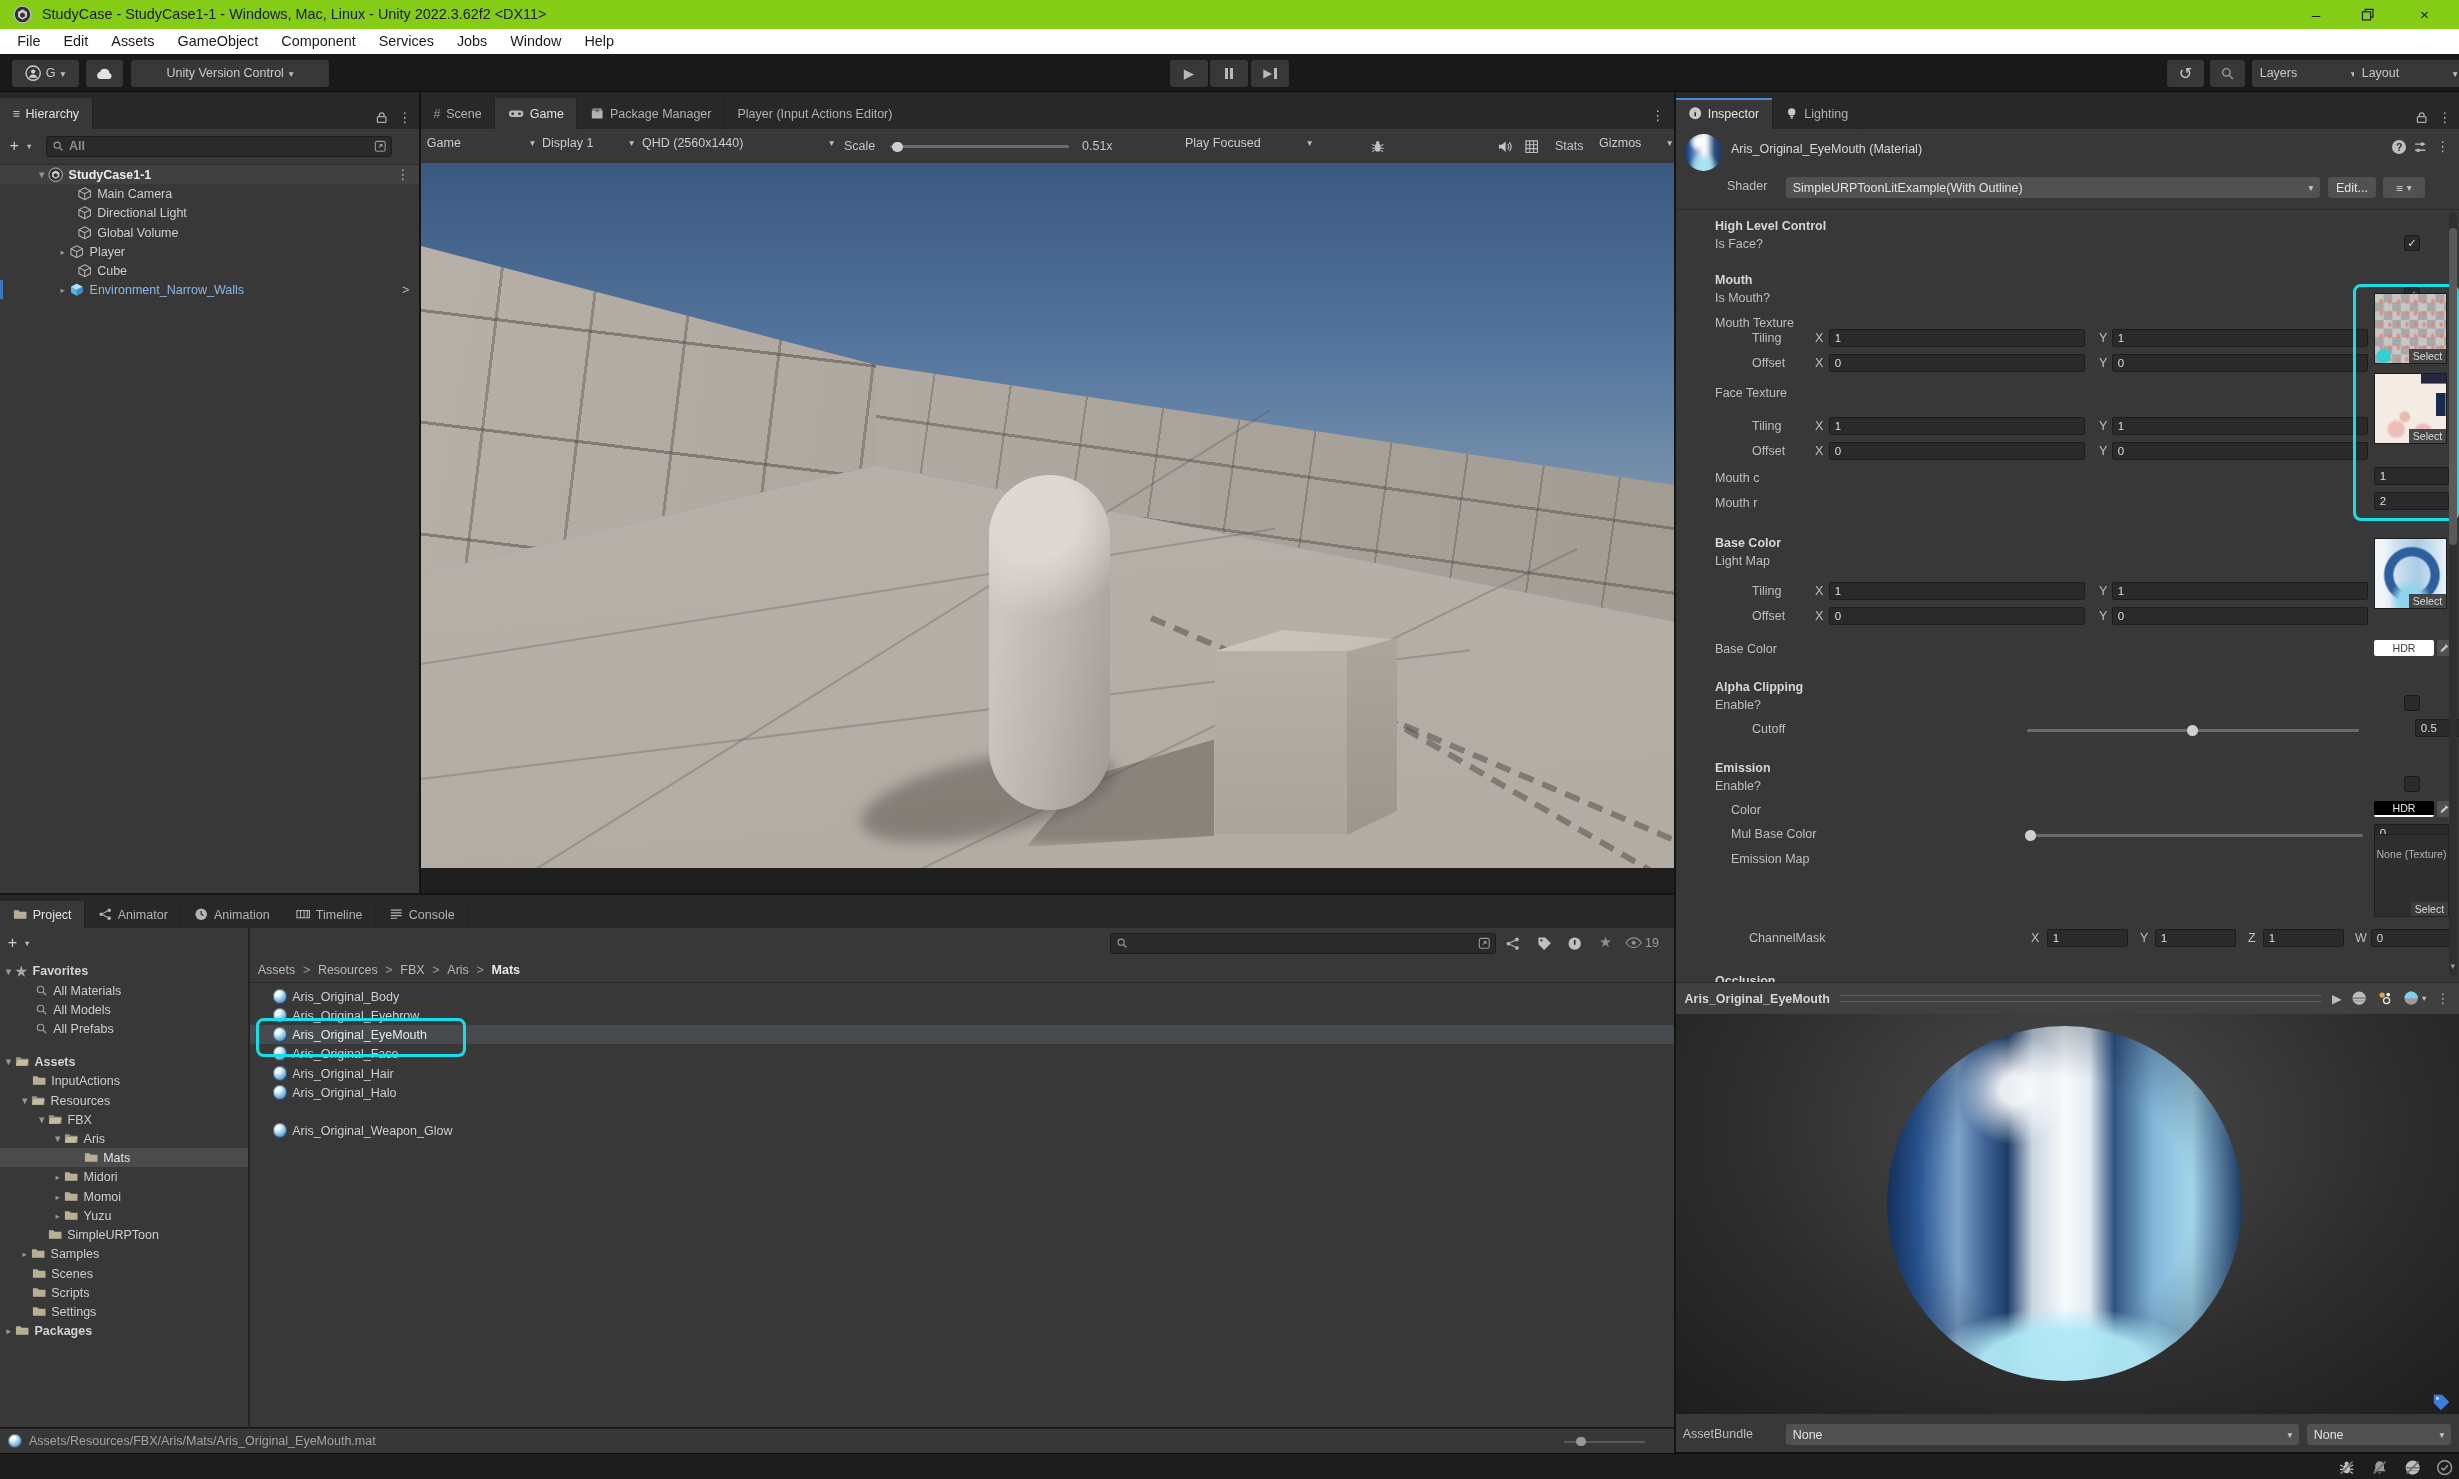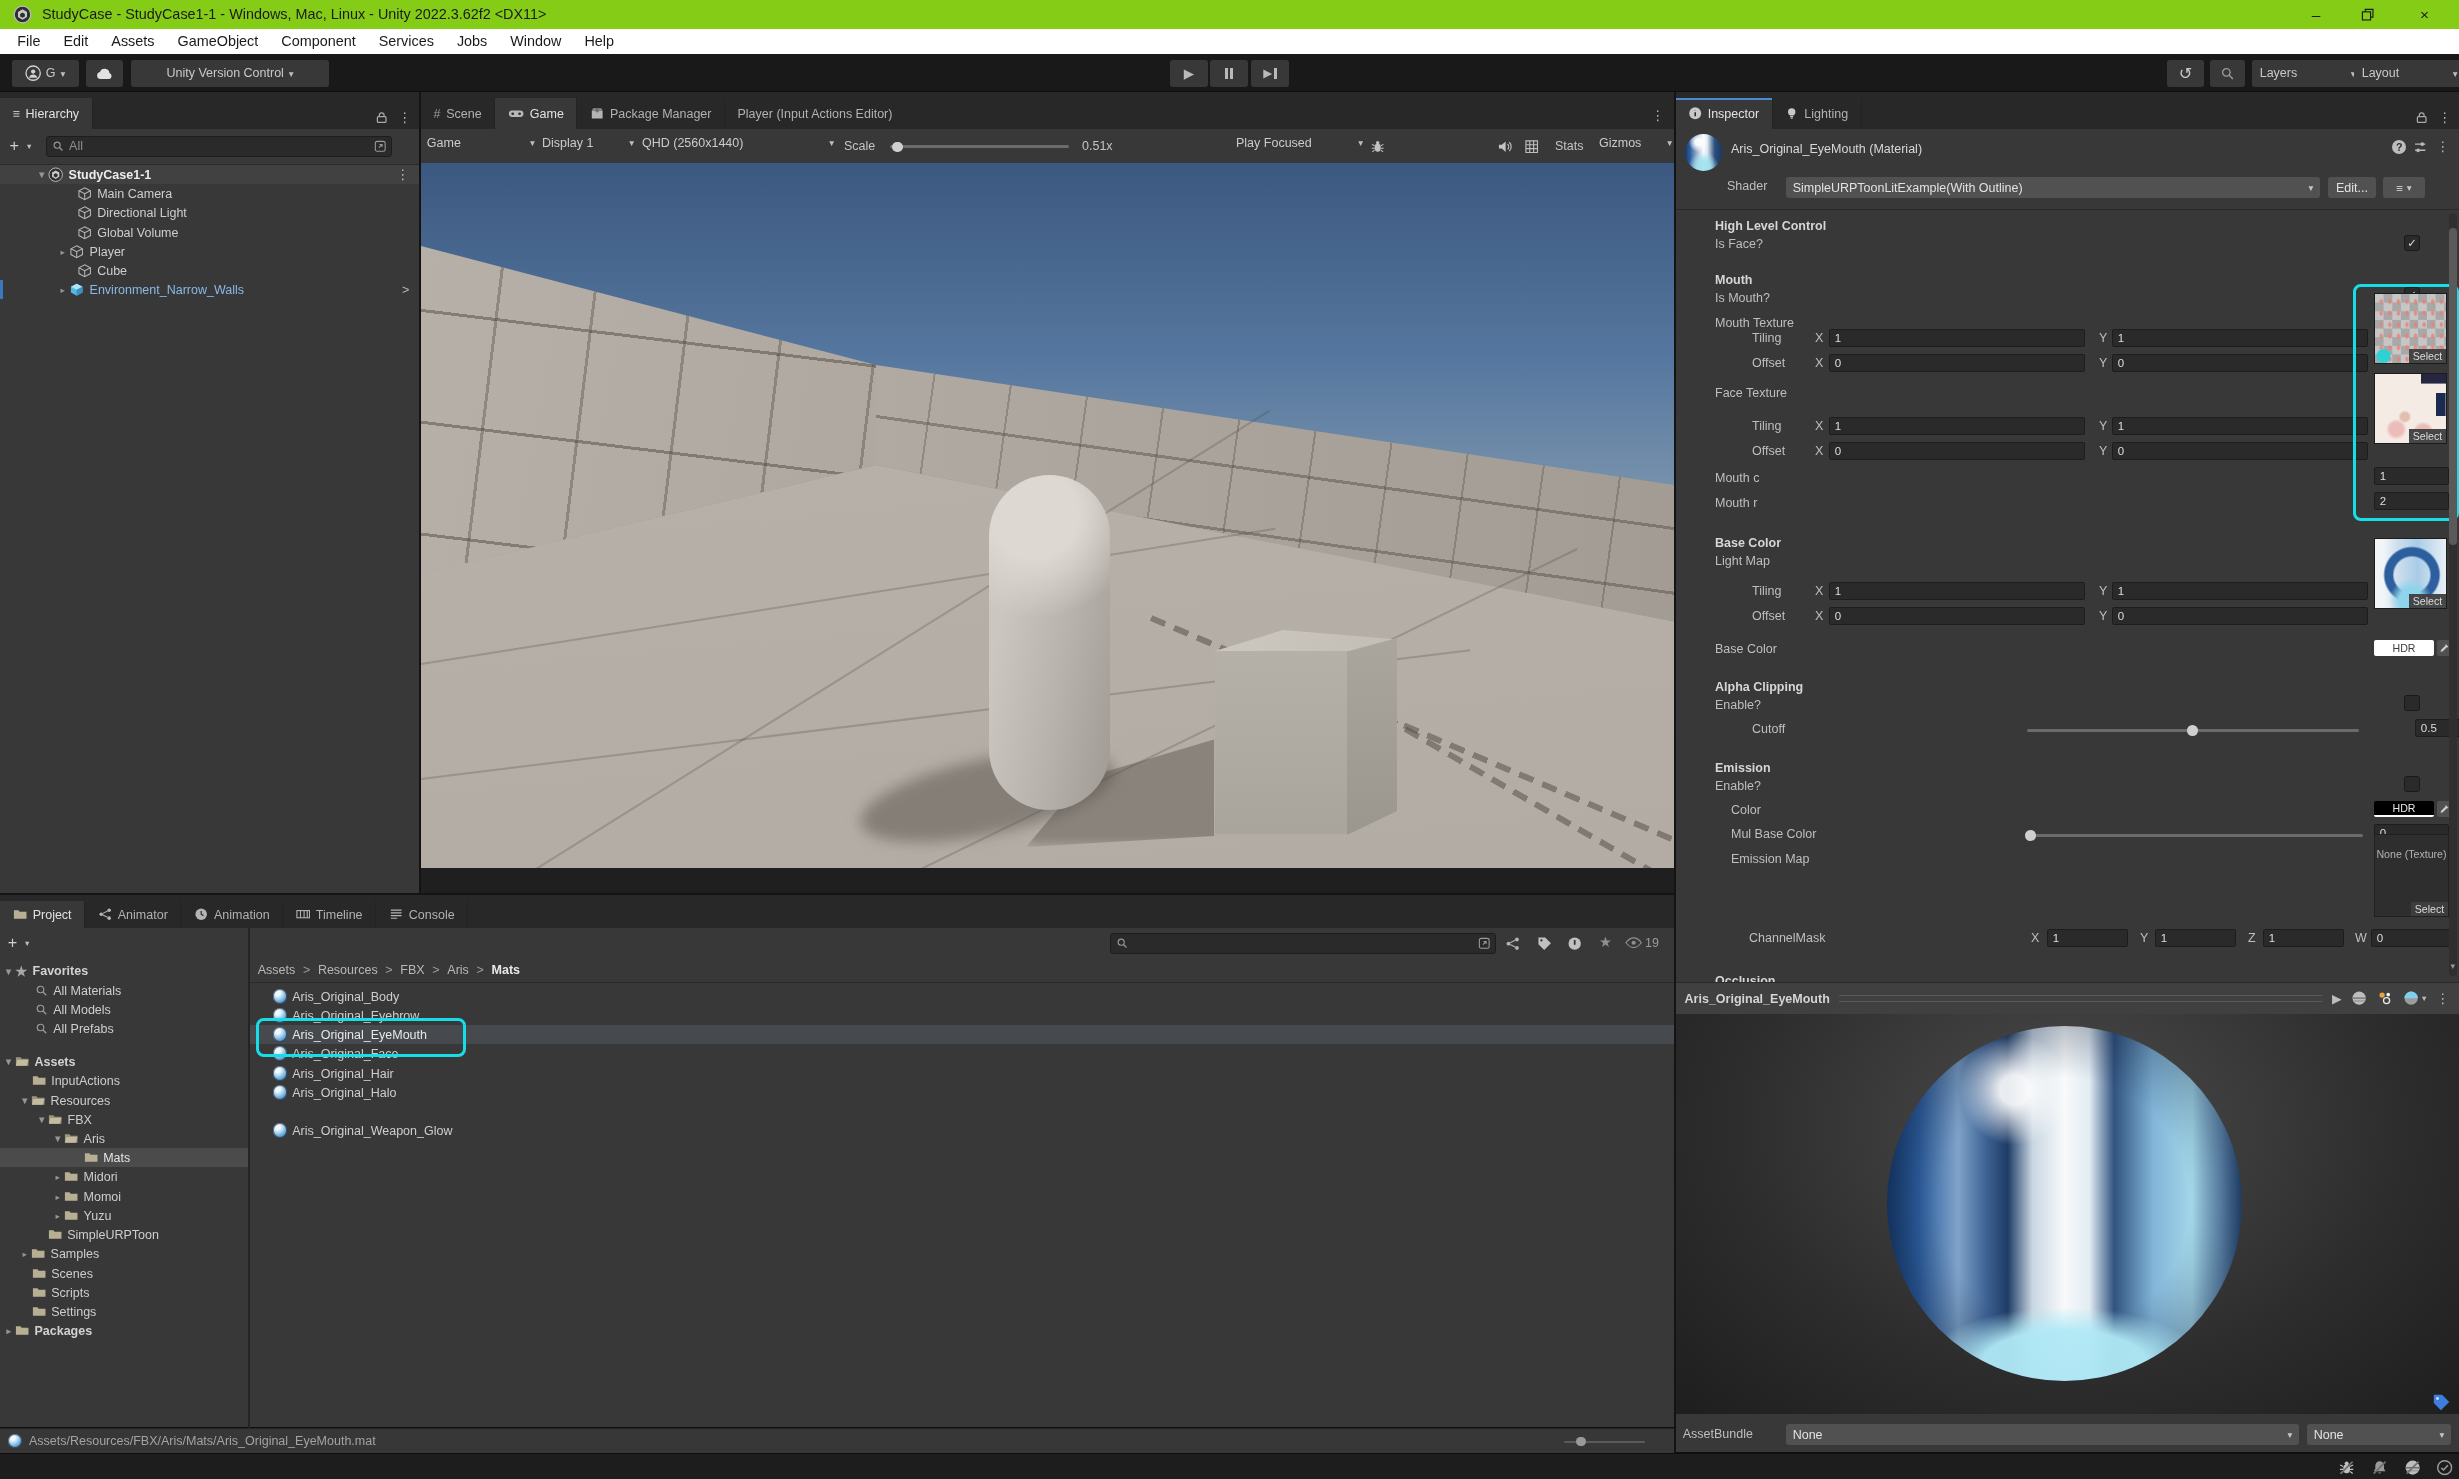--- a/index.html
+++ b/index.html
@@ -100,21 +100,21 @@
       linear-gradient(100deg,#cbc6bf 20%,#b7b2ab 60%,#a29d96 95%),
       linear-gradient(#c5c0b9,#8f8a83);}
   #capshadow{position:absolute;left:437px;top:596px;width:259px;height:75px;border-radius:50%;
      background:rgba(86,80,73,.5);filter:blur(6.7px);transform:rotate(-12deg);}
   .cubeface{position:absolute;}
   #cubeshadow{position:absolute;left:605px;top:567px;width:231px;height:115px;
      background:rgba(86,80,73,.45);filter:blur(5.8px);clip-path:polygon(188px 106px,188px 9.6px,58px 48px,0px 117px);}
   
   .sbtrack{position:absolute;width:7.7px;background:#2f2f2f;border-radius:3.8px;}
   .sbthumb{position:absolute;width:7.7px;background:#5a5a5a;border-radius:3.8px;}
-  .searchbox{position:absolute;height:21px;background:#2a2a2a;border:1px solid #1d1d1d;border-radius:2.9px;display:flex;align-items:center;padding:0 4.8px;gap:4.8px;box-sizing:border-box;color:#8f8f8f;font-size:12.5px;}
+  .searchbox{position:absolute;height:21px;background:#2a2a2a;border:1px solid #1d1d1d;border-radius:2.9px;display:flex;align-items:center;padding:0 4.8px;gap:4.8px;box-sizing:border-box;color:#8f8f8f;font-size:12.5px;font-weight:bold;}
 </style>
 </head>
 <body>
 
 <svg width="0" height="0" style="position:absolute">
   <defs>
     <symbol id="i-cube" viewBox="0 0 16 16">
         <path fill="none" stroke="#b4b4b4" stroke-width="1.1" d="M8 1.8 14 5v6L8 14.2 2 11V5z"></path>
         <path fill="none" stroke="#b4b4b4" stroke-width="1.1" d="M2 5l6 3 6-3M8 8v6"></path>
       </symbol>
@@ -462,21 +462,21 @@
         <span class="arr" style="font-size:9.6px;color:#bdbdbd">▾</span>
       </div>
     <div class="abs" style="left:221px;top:6.7px;width:192px;display:flex;align-items:center;color:#cbcbcb;font-size:12.5px">
         <span style="flex:1">QHD (2560x1440)</span>
         <span class="arr" style="font-size:9.6px;color:#bdbdbd">▾</span>
       </div>
     <span class="abs" style="left:423px;top:9.6px;color:#c4c4c4;font-size:12.5px">Scale</span>
     <div class="slider" style="left:469px;top:16.3px;width:179px"></div>
     <div class="knob" style="left:471px;top:12.5px"></div>
     <span class="abs" style="left:661px;top:9.6px;color:#c4c4c4;font-size:12.5px">0.51x</span>
-    <div class="abs" style="left:815px;top:6.7px;width:127px;display:flex;align-items:center;color:#cbcbcb;font-size:12.5px">
+    <div class="abs" style="left:764px;top:6.7px;width:127px;display:flex;align-items:center;color:#cbcbcb;font-size:12.5px">
         <span style="flex:1">Play Focused</span>
         <span class="arr" style="font-size:9.6px;color:#bdbdbd">▾</span>
       </div>
     <svg class="ico abs" style="left:949px;top:9.6px" width="15.4" height="15.4" viewBox="0 0 16 16">
         <use href="#i-bug"></use>
       </svg>
     <svg class="ico abs" style="left:1076px;top:9.6px" width="15.4" height="15.4" viewBox="0 0 16 16">
         <use href="#i-speaker"></use>
       </svg>
     <svg class="ico abs" style="left:1103px;top:9.6px" width="15.4" height="15.4" viewBox="0 0 16 16">

